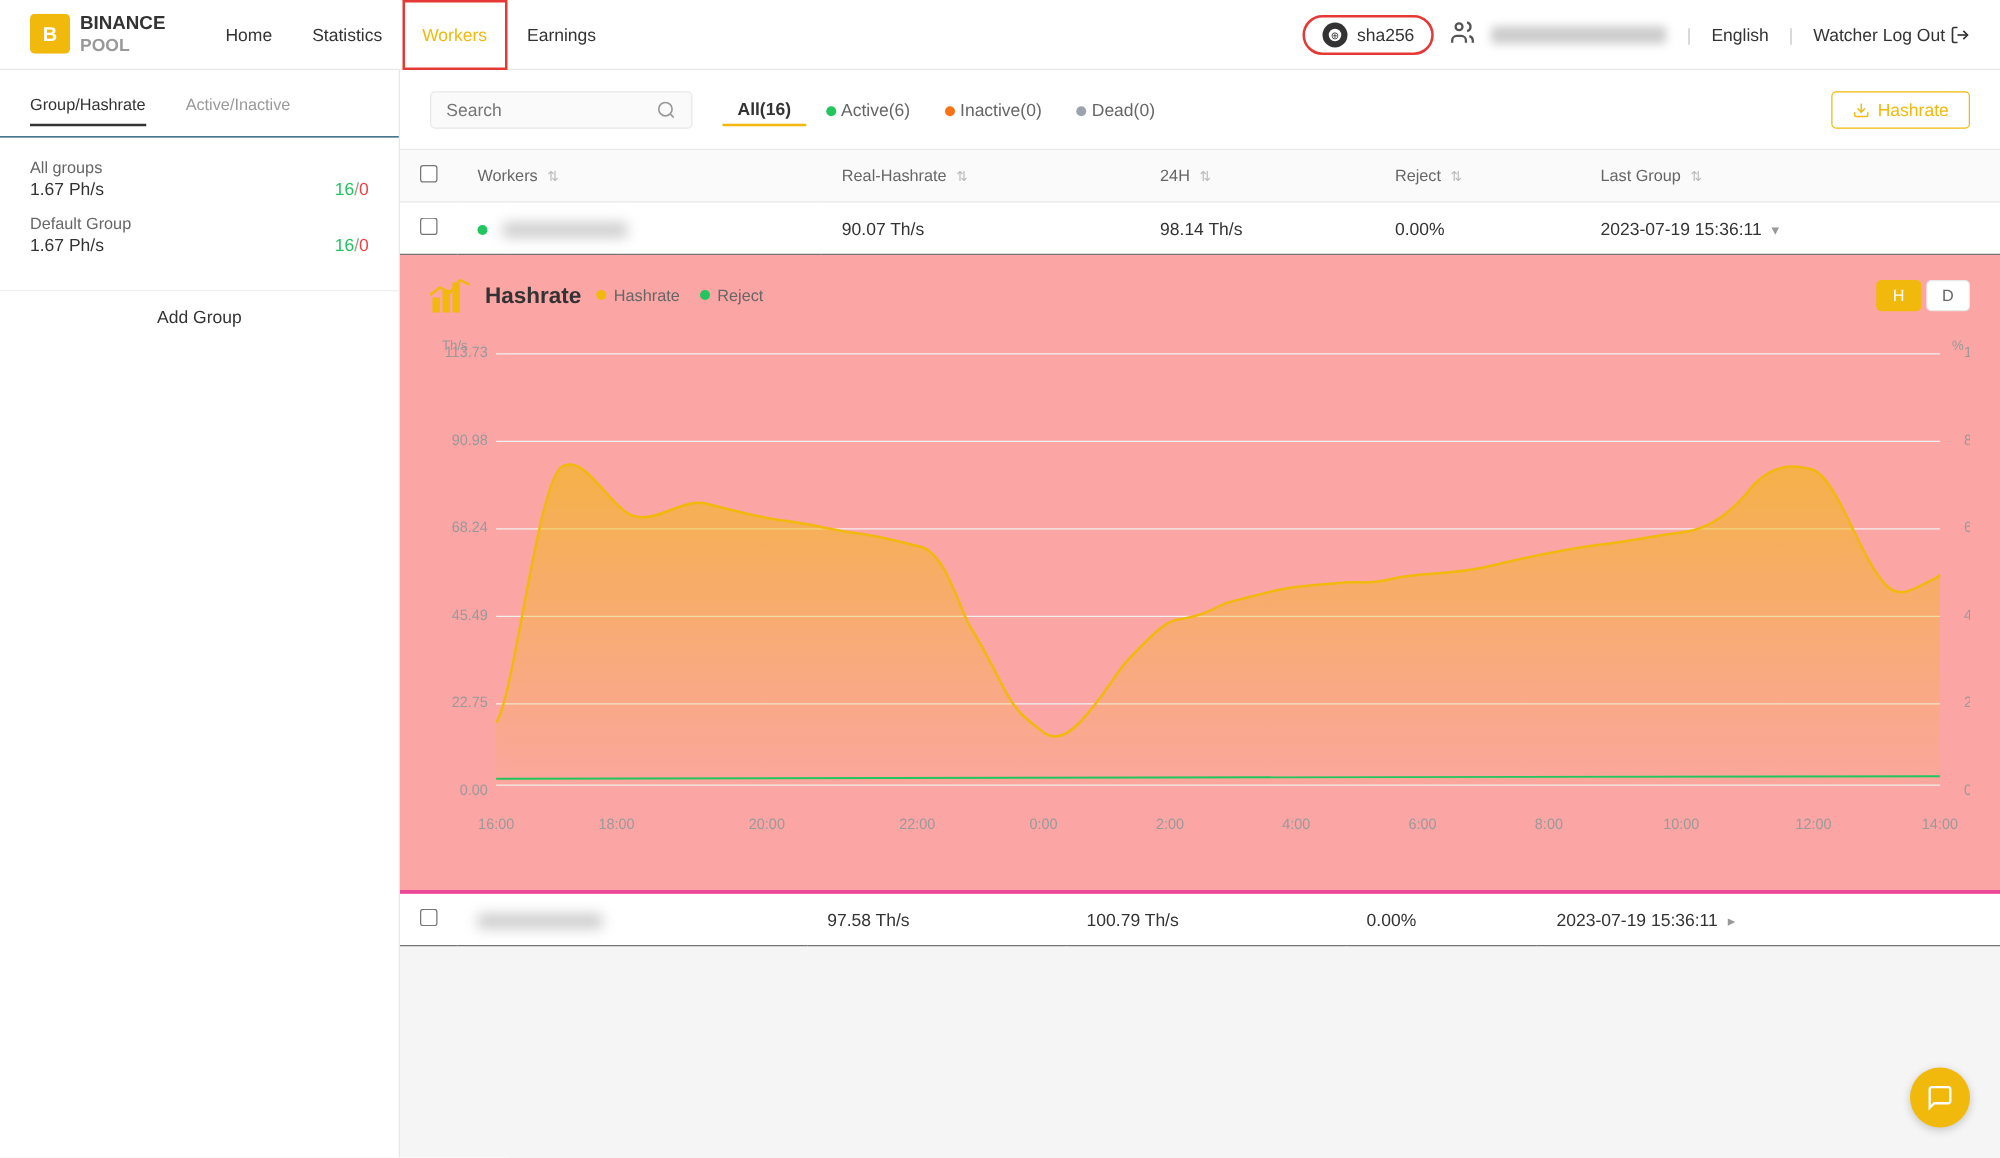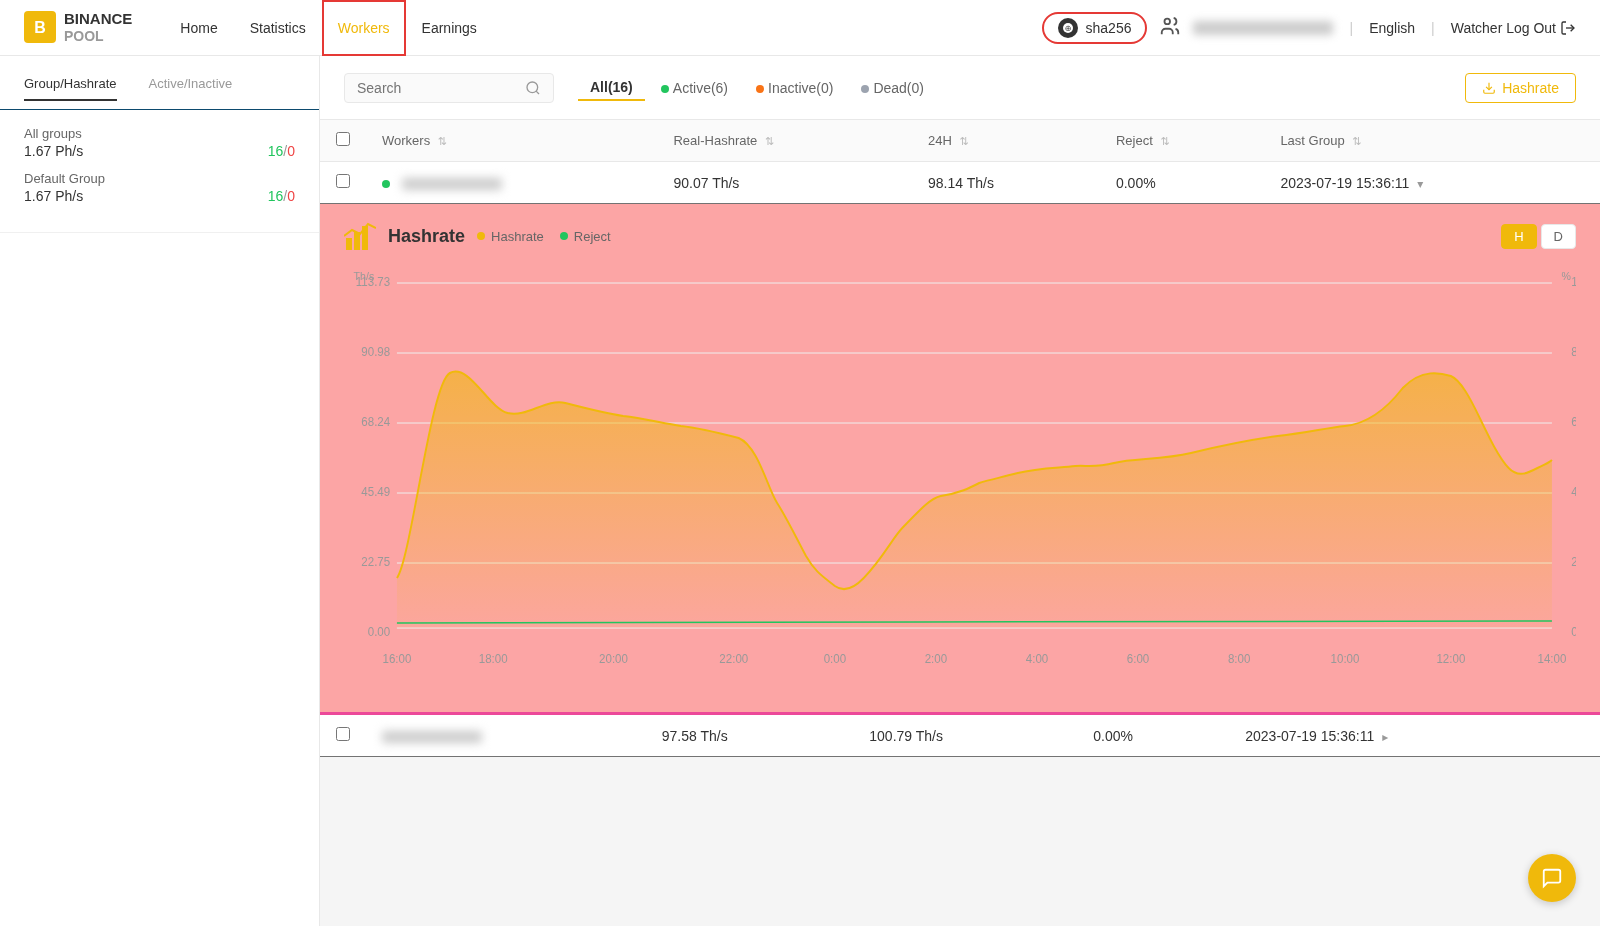--- a/index.html
+++ b/index.html
@@ -363,20 +363,21 @@
       <div class="group-item">
         <div class="group-name">Default Group</div>
         <div class="group-stats">
           <span class="group-hashrate">1.67 Ph/s</span>
           <span class="group-counts">
             <span class="count-active">16</span><span class="count-sep">/</span><span class="count-inactive">0</span>
           </span>
         </div>
       </div>
     </div>
+    <button class="add-group-btn">Add Group</button>
   </aside>
 
   <main class="main">
 
     <div class="workers-toolbar">
       <div class="search-box">
         <input class="search-input" type="text" placeholder="Search" style="">
         <svg width="16" height="16" viewBox="0 0 24 24" fill="none" stroke="#999" stroke-width="2">
           <circle cx="11" cy="11" r="8"></circle>
             <line x1="21" y1="21" x2="16.65" y2="16.65"></line>

